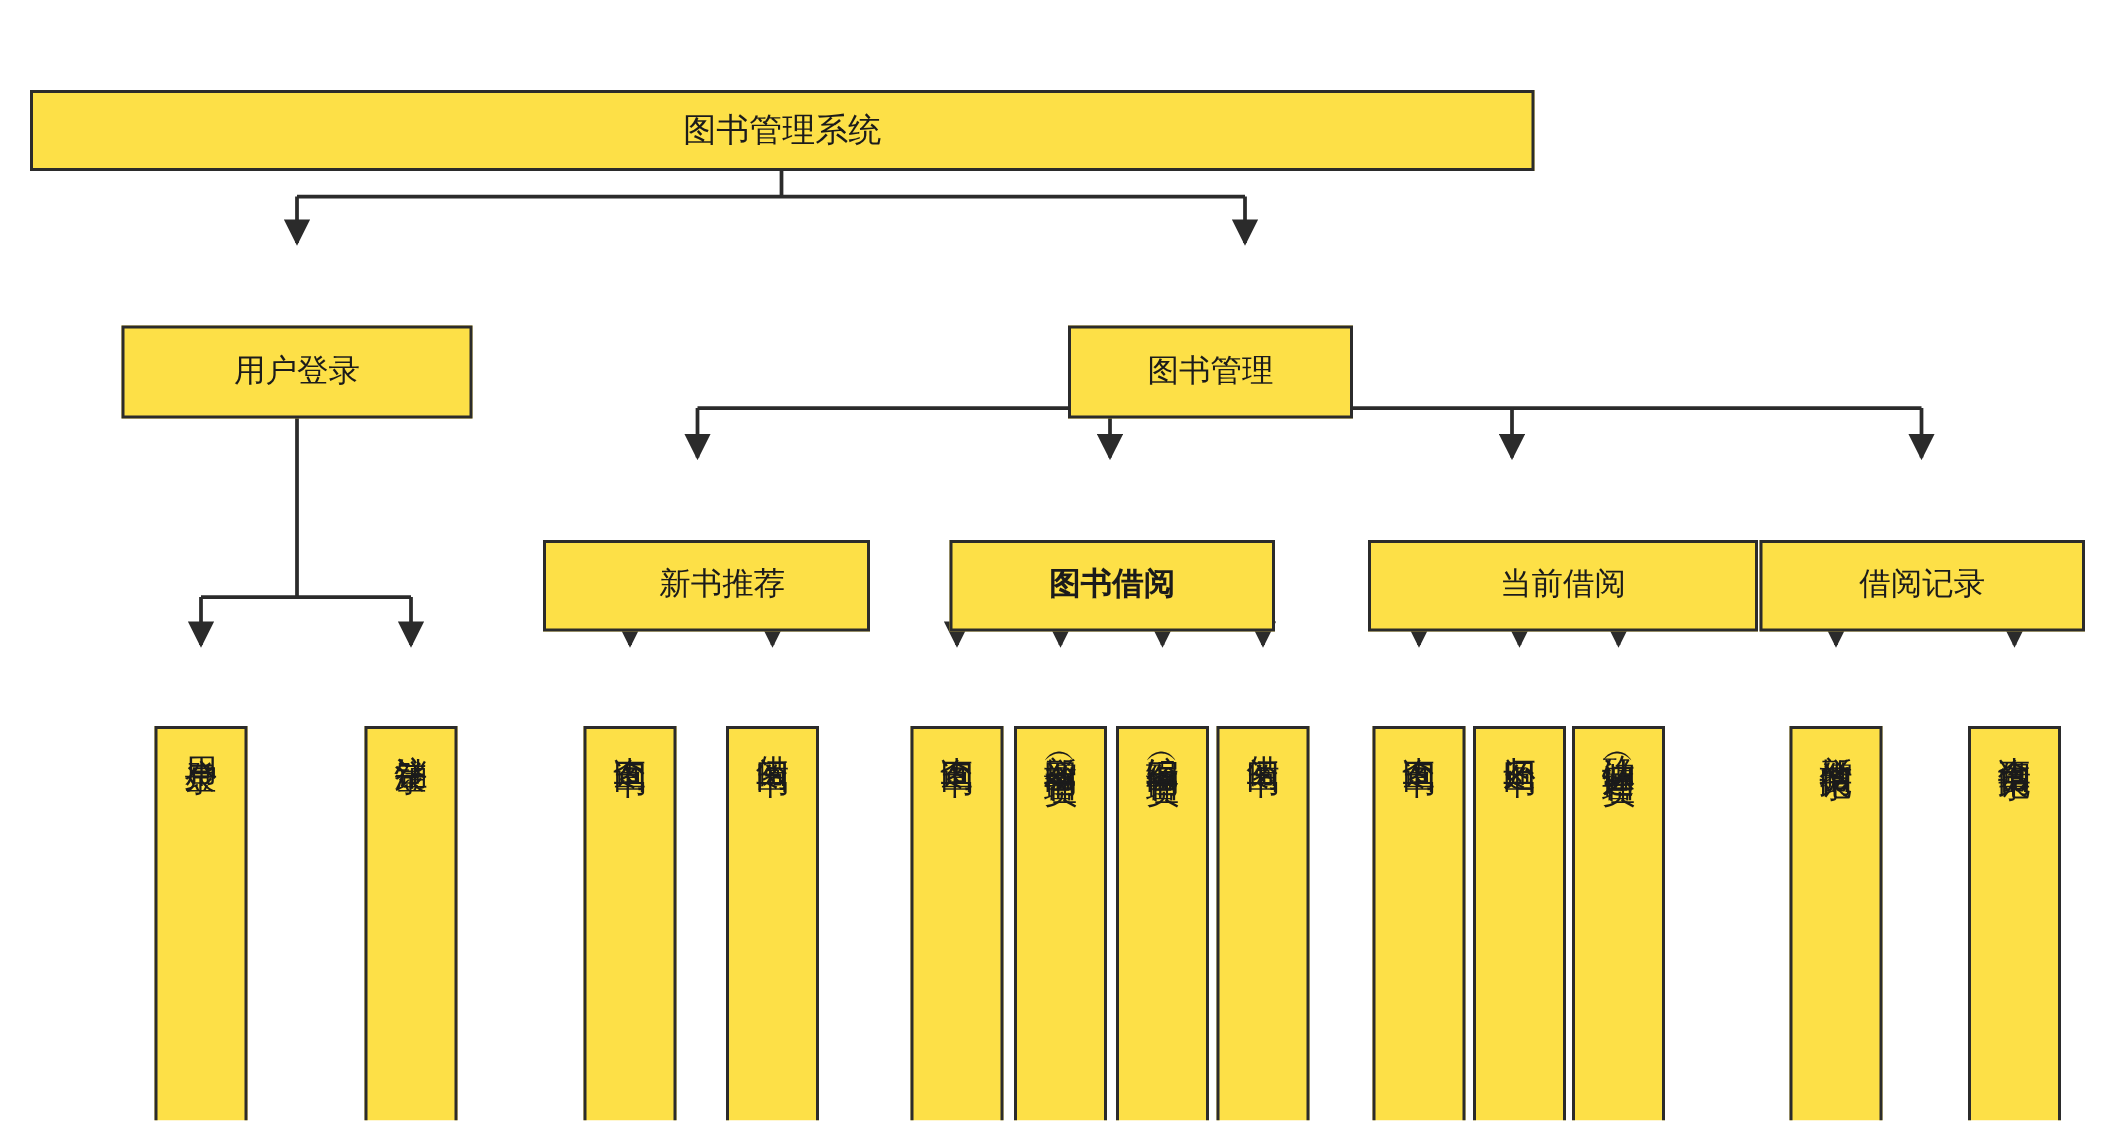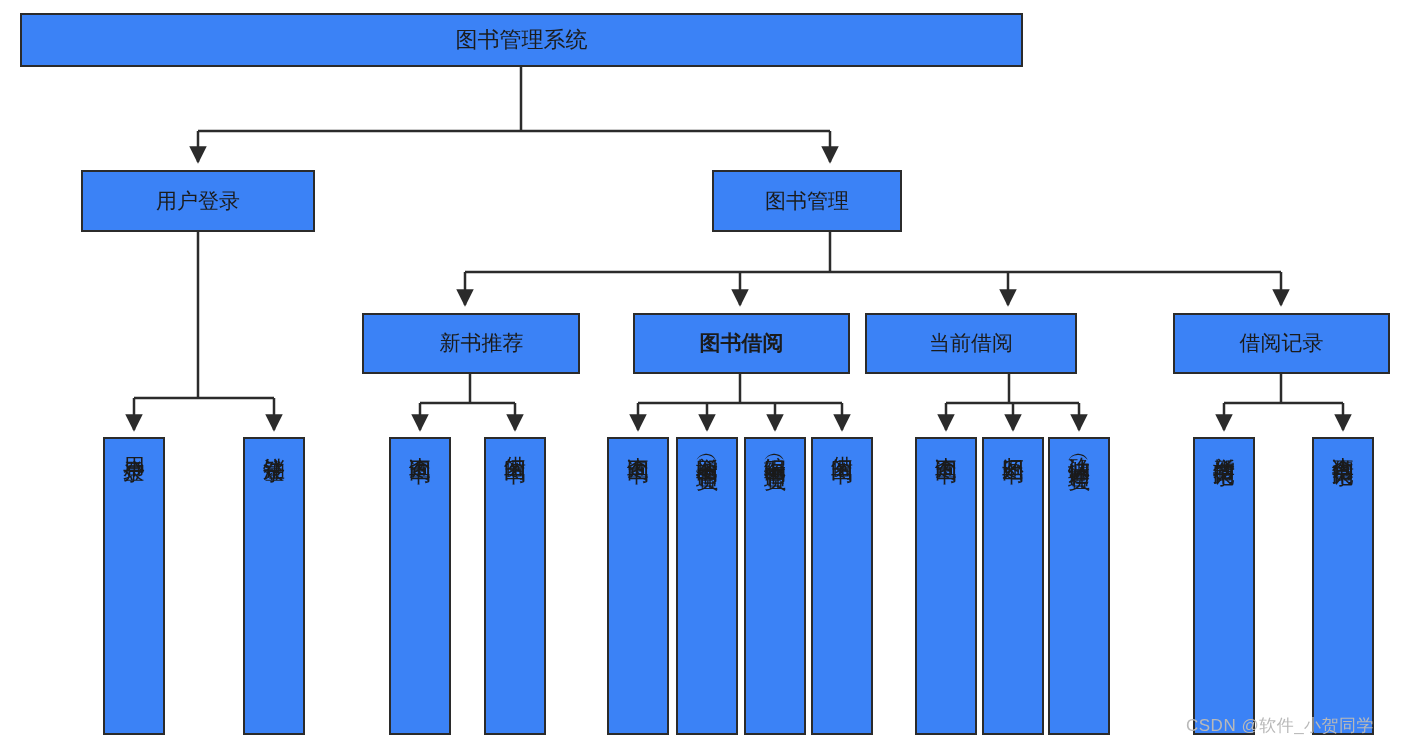--- a/index.html
+++ b/index.html
@@ -20,26 +20,27 @@
   svg#wires {
     position: absolute;
     left: 0;
     top: 0;
     width: 1405px;
     height: 747px;
   }
   .node {
     position: absolute;
     box-sizing: border-box;
-    background: #3b82f6;
+    background: #fde047;
     border: 2px solid #2b2b2b;
     display: flex;
     align-items: center;
     justify-content: center;
     z-index: 5;
+    margin-top: 47px;
   }
   .node .label {
     color: #1b1b1b;
     line-height: 1.18;
     text-align: center;
     white-space: pre-line;
   }
   .node.horiz .label {
     font-size: 21px;
   }
@@ -134,21 +135,21 @@
   <div class="node horiz" style="left:712px; top:170px; width:190px; height:62px;">
     <span class="label">图书管理</span>
   </div>
 
   <div class="node horiz" style="left:362px; top:313px; width:218px; height:61px;padding-left:21px;">
     <span class="label">新书推荐</span>
   </div>
   <div class="node horiz" style="left:633px; top:313px; width:217px; height:61px;font-weight:bold;">
     <span class="label">图书借阅</span>
   </div>
-  <div class="node horiz" style="left:865px; top:313px; width:212px; height:61px;">
+  <div class="node horiz" style="left:912px; top:313px; width:260px; height:61px;">
     <span class="label">当前借阅</span>
   </div>
   <div class="node horiz" style="left:1173px; top:313px; width:217px; height:61px;">
     <span class="label">借阅记录</span>
   </div>
 
   <div class="node vert" style="left:103px; top:437px; width:62px; height:298px;">
     <span class="label">用户登录</span>
   </div>
   <div class="node vert" style="left:243px; top:437px; width:62px; height:298px;">
@@ -185,15 +186,14 @@
     <span class="label">确认归还（管理员）</span>
   </div>
 
   <div class="node vert" style="left:1193px; top:437px; width:62px; height:298px;">
     <span class="label">新增借阅记录</span>
   </div>
   <div class="node vert" style="left:1312px; top:437px; width:62px; height:298px;">
     <span class="label">查询借阅记录</span>
   </div>
 
-  <div class="watermark">CSDN @软件_小贺同学</div>
 
 </div>
 
 </body></html>

